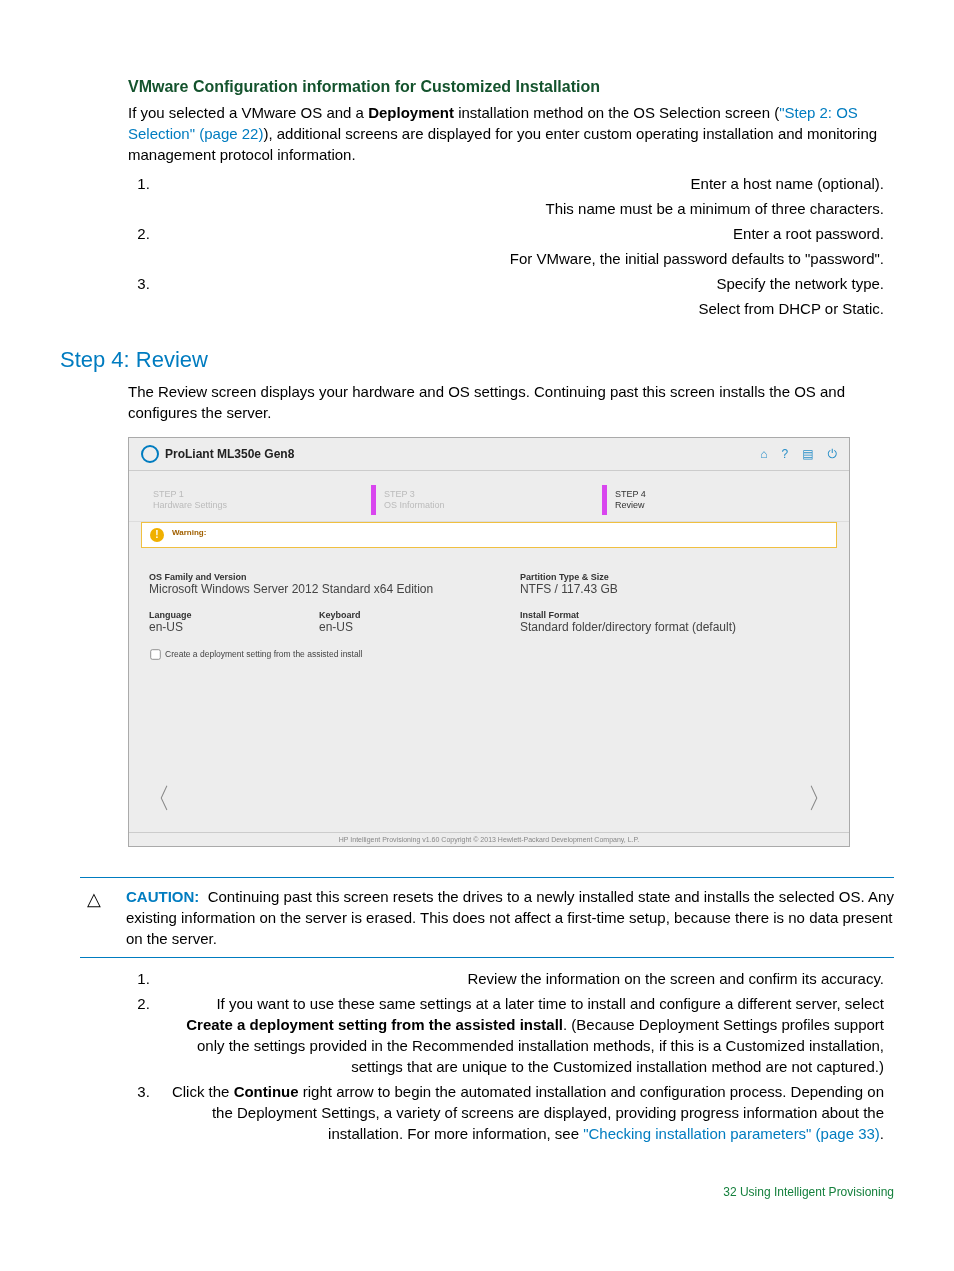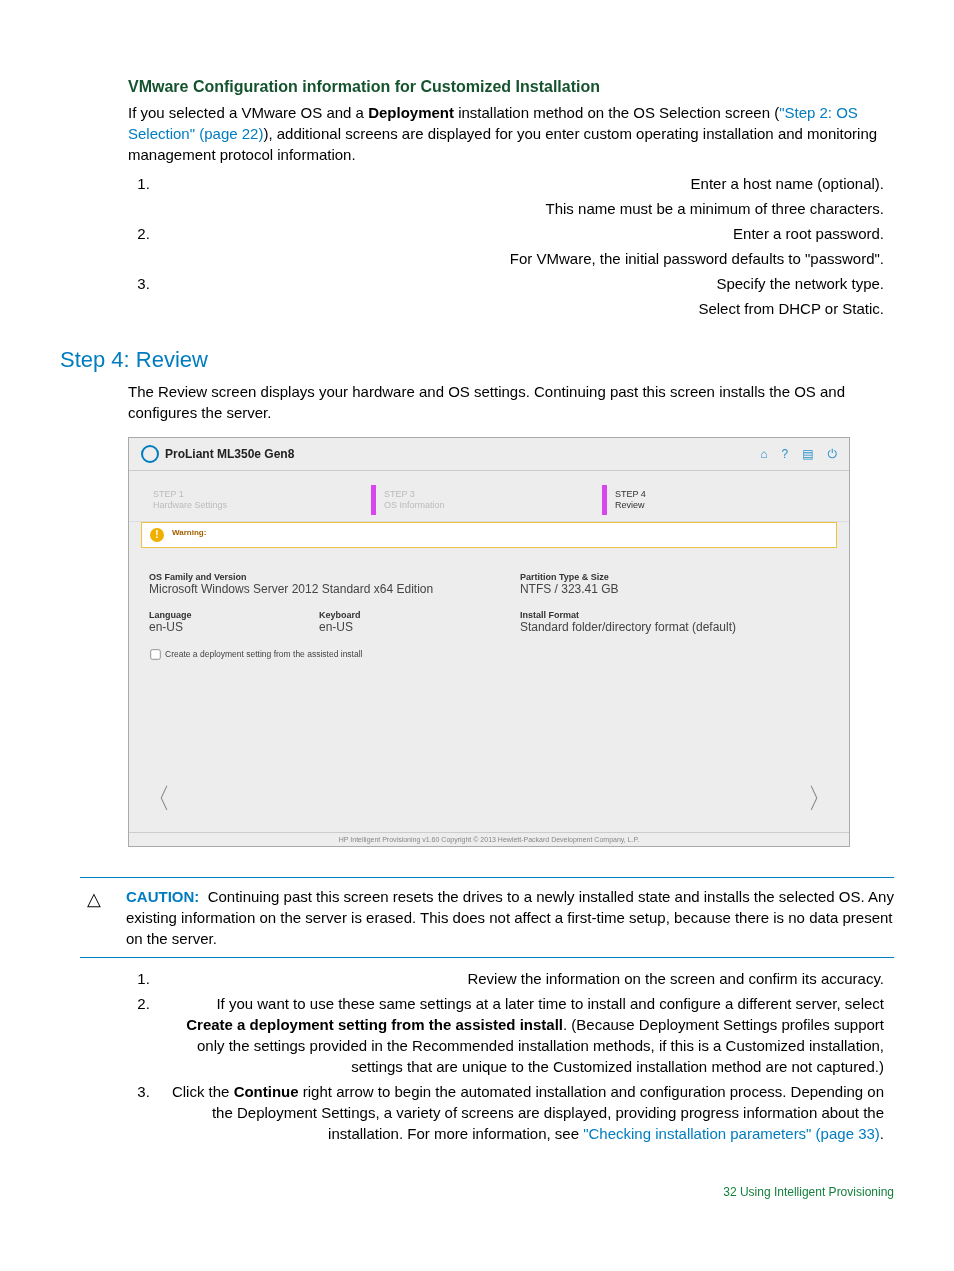--- a/index.html
+++ b/index.html
@@ -270,21 +270,21 @@
       <span class="warn-label">Warning:</span>
     </div>
     <div class="ss-body">
       <div class="ss-row">
         <div class="ss-col" style="flex:1.2">
           <div class="ss-label">OS Family and Version</div>
           <div class="ss-val">Microsoft Windows Server 2012 Standard x64 Edition</div>
         </div>
         <div class="ss-col">
           <div class="ss-label">Partition Type &amp; Size</div>
-          <div class="ss-val">NTFS / 323.41 GB</div>
+          <div class="ss-val">NTFS / 117.43 GB</div>
         </div>
       </div>
       <div class="ss-row">
         <div class="ss-col" style="flex:0.55">
           <div class="ss-label">Language</div>
           <div class="ss-val">en-US</div>
         </div>
         <div class="ss-col" style="flex:0.65">
           <div class="ss-label">Keyboard</div>
           <div class="ss-val">en-US</div>

